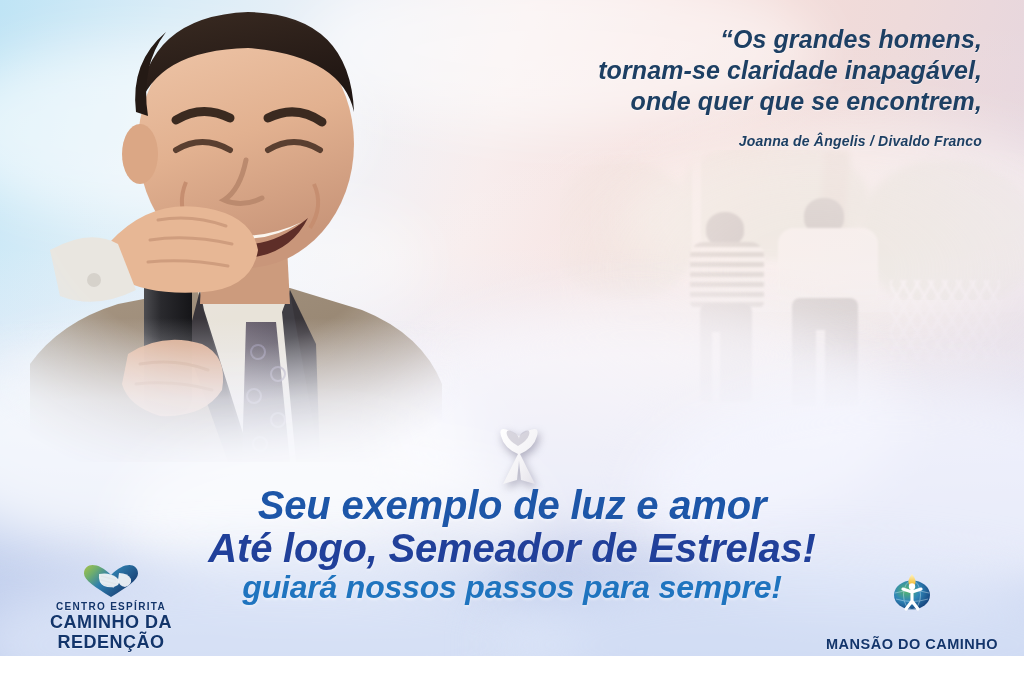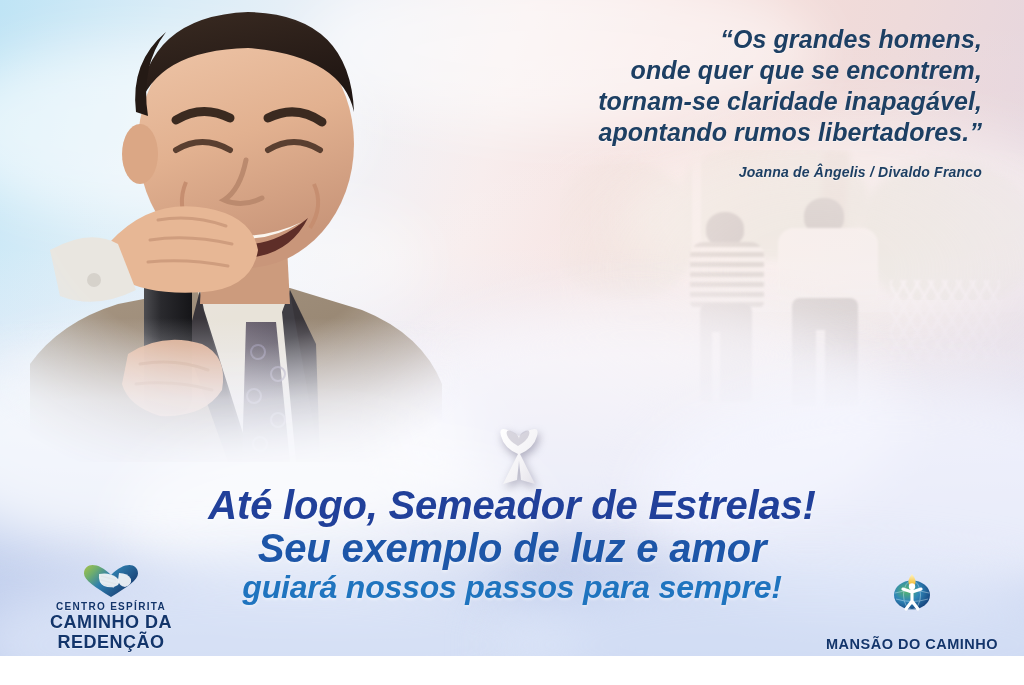--- a/index.html
+++ b/index.html
@@ -328,23 +328,22 @@
         <path d="M146 392 Q184 388 222 398"></path>
       </g>
     </svg>
     <div class="fadebottom"></div>
   </div>
 
   <div class="cloud c7"></div>
 
   <div id="quote">
     <div class="qline">“Os grandes homens,</div>
+    <div class="qline">tornam-se claridade inapagável,</div>
     <div class="qline">onde quer que se encontrem,</div>
-    <div class="qline">tornam-se claridade inapagável,</div>
-    <div class="qline">apontando rumos libertadores.”</div>
     <div id="quote-attrib">Joanna de Ângelis / Divaldo Franco</div>
   </div>
 
   <div id="ribbon">
     <svg viewBox="0 0 64 76" xmlns="http://www.w3.org/2000/svg" aria-hidden="true">
       <defs>
         <linearGradient id="rbG" x1="0" y1="0" x2="1" y2="1">
           <stop offset="0%" stop-color="#ffffff"></stop>
           <stop offset="60%" stop-color="#f4f3f6"></stop>
           <stop offset="100%" stop-color="#e3e1e9"></stop>
@@ -352,22 +351,22 @@
       </defs>
       <path d="M32 26 Q10 12 14 26 Q17 38 31 44 L16 74 L30 70 L32 50 L34 70 L48 74 L33 44 Q47 38 50 26 Q54 12 32 26 Z" fill="url(#rbG)"></path>
       <path d="M26 22 Q18 18 20 25 Q22 31 31 36 Q40 31 42 25 Q44 18 36 22 Q32 25 32 29 Q32 25 26 22 Z" fill="#b9b6c4" opacity=".55"></path>
     </svg>
   </div>
 
   <div class="cloud c8"></div>
   <div class="cloud c9"></div>
 
   <div id="headline">
+    <div class="hline h2">Seu exemplo de luz e amor</div>
     <div class="hline h1">Até logo, Semeador de Estrelas!</div>
-    <div class="hline h2">Seu exemplo de luz e amor</div>
     <div class="hline h3">guiará nossos passos para sempre!</div>
   </div>
 
   <div class="logo" id="logo-left">
     <svg class="mark" width="56" height="34" viewBox="0 0 56 34" aria-hidden="true">
       <defs>
         <linearGradient id="heartG" x1="0" y1="0" x2="1" y2="0.6">
           <stop offset="0%" stop-color="#a8c24a"></stop>
           <stop offset="22%" stop-color="#6fae6d"></stop>
           <stop offset="48%" stop-color="#2f7fae"></stop>

